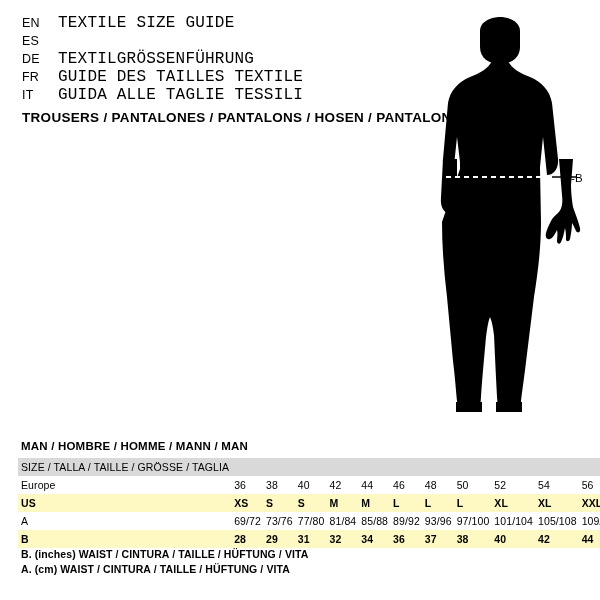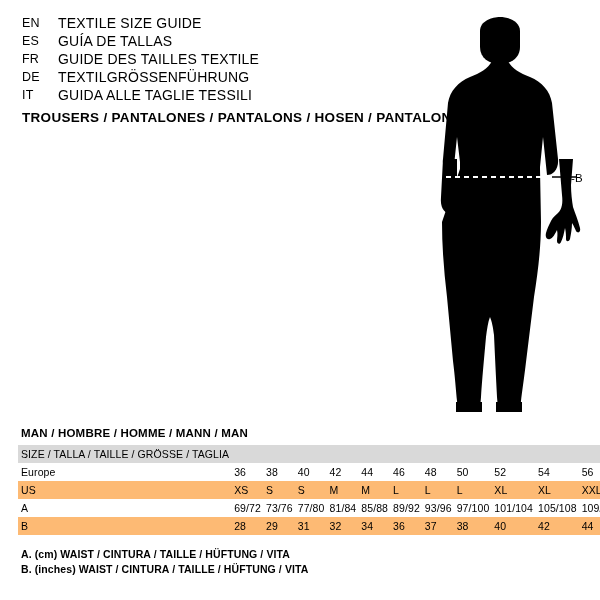--- a/index.html
+++ b/index.html
@@ -33,23 +33,24 @@
     align-items: flex-end;
     height: 18px;
     line-height: 18px;
   }
   .lang-code {
     width: 36px;
     font-size: 12.5px;
     letter-spacing: 0.2px;
   }
   .lang-text {
-    font-size: 14px;
+    font-size: 16px;
     letter-spacing: 0.2px;
     white-space: nowrap;
+    font-family: Liberation Mono, monospace;
   }
 
   .garment-title {
     position: absolute;
     left: 22px;
     top: 110px;
     font-size: 13.5px;
     font-weight: bold;
     letter-spacing: 0.3px;
     white-space: nowrap;
@@ -71,21 +72,21 @@
     left: 163px;
     top: 155px;
     font-size: 11.5px;
     letter-spacing: 0.3px;
   }
 
   
   .table-section {
     position: absolute;
     left: 18px;
-    top: 427px;
+    top: 440px;
     width: 566px;
   }
   .gender-title {
     font-size: 11.5px;
     font-weight: bold;
     letter-spacing: 0.2px;
     margin-bottom: 6px;
     padding-left: 3px;
   }
   table.size-table {
@@ -95,21 +96,22 @@
   }
   table.size-table td {
     padding: 3px 2px 3px 3px;
     white-space: nowrap;
     letter-spacing: 0.1px;
   }
   table.size-table tr.row-head td {
     background: #d9d9d9;
   }
   table.size-table tr.row-alt td {
-    background: #fdba74;
+    background: #fef9c3;
+    font-weight: bold;
   }
   table.size-table tr.row-plain td {
     background: #ffffff;
   }
   td.c-label {
     width: 90px;
   }
   td.c-val {
     width: 43px;
     margin-left: 16px;
@@ -134,29 +136,28 @@
 
 <div class="page">
 
   <div class="lang-block">
     <div class="lang-row">
       <span class="lang-code">EN</span>
       <span class="lang-text">TEXTILE SIZE GUIDE</span>
     </div>
     <div class="lang-row">
       <span class="lang-code">ES</span>
-      <span class="lang-text">GUÍA DE TALLAS</span>
+    </div>
+    <div class="lang-row">
+      <span class="lang-code">DE</span>
+      <span class="lang-text">TEXTILGRÖSSENFÜHRUNG</span>
     </div>
     <div class="lang-row">
       <span class="lang-code">FR</span>
       <span class="lang-text">GUIDE DES TAILLES TEXTILE</span>
-    </div>
-    <div class="lang-row">
-      <span class="lang-code">DE</span>
-      <span class="lang-text">TEXTILGRÖSSENFÜHRUNG</span>
     </div>
     <div class="lang-row">
       <span class="lang-code">IT</span>
       <span class="lang-text">GUIDA ALLE TAGLIE TESSILI</span>
     </div>
   </div>
 
   <div class="garment-title">TROUSERS / PANTALONES / PANTALONS / HOSEN / PANTALONI</div>
 
   <div class="figure-wrap">
@@ -287,17 +288,17 @@
           <td class="c-val">38</td>
           <td class="c-val">40</td>
           <td class="c-val">42</td>
           <td class="c-val">44</td>
         </tr>
       </tbody>
     </table>
   </div>
 
   <div class="notes">
+    <div class="note-line">B. (inches) WAIST / CINTURA / TAILLE / HÜFTUNG / VITA</div>
     <div class="note-line">A. (cm) WAIST / CINTURA / TAILLE / HÜFTUNG / VITA</div>
-    <div class="note-line">B. (inches) WAIST / CINTURA / TAILLE / HÜFTUNG / VITA</div>
   </div>
 
 </div>
 
 </body></html>

